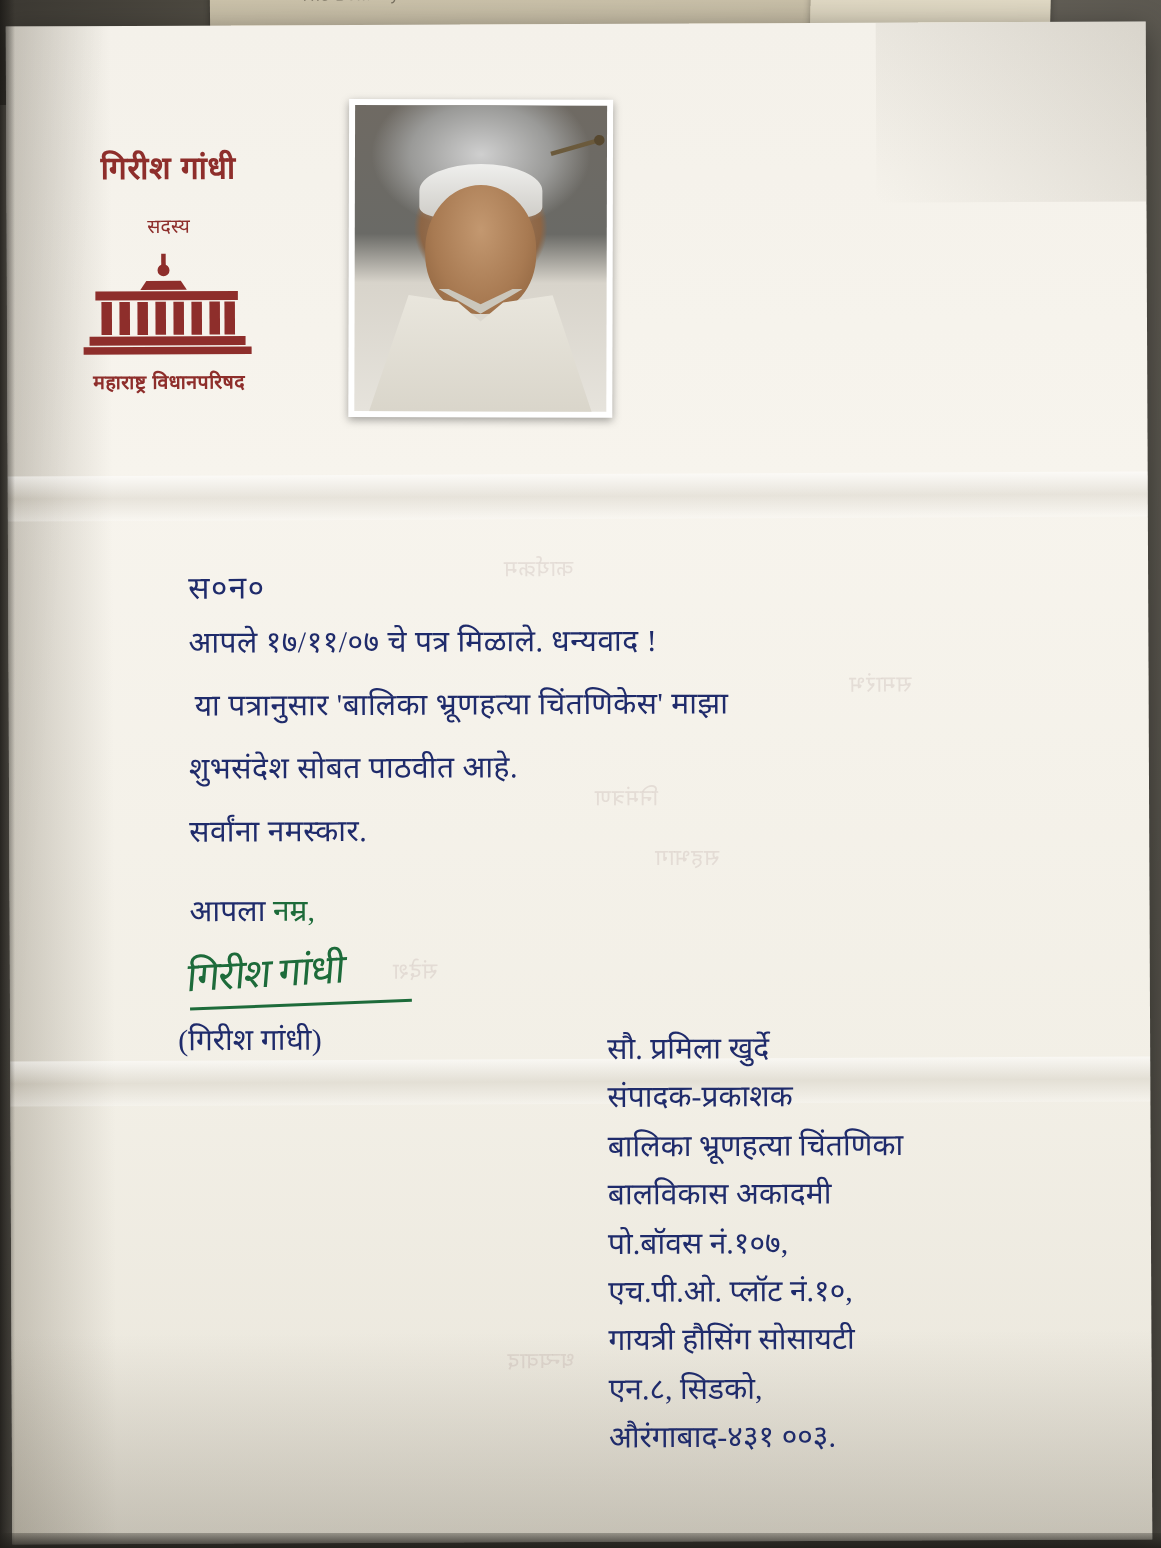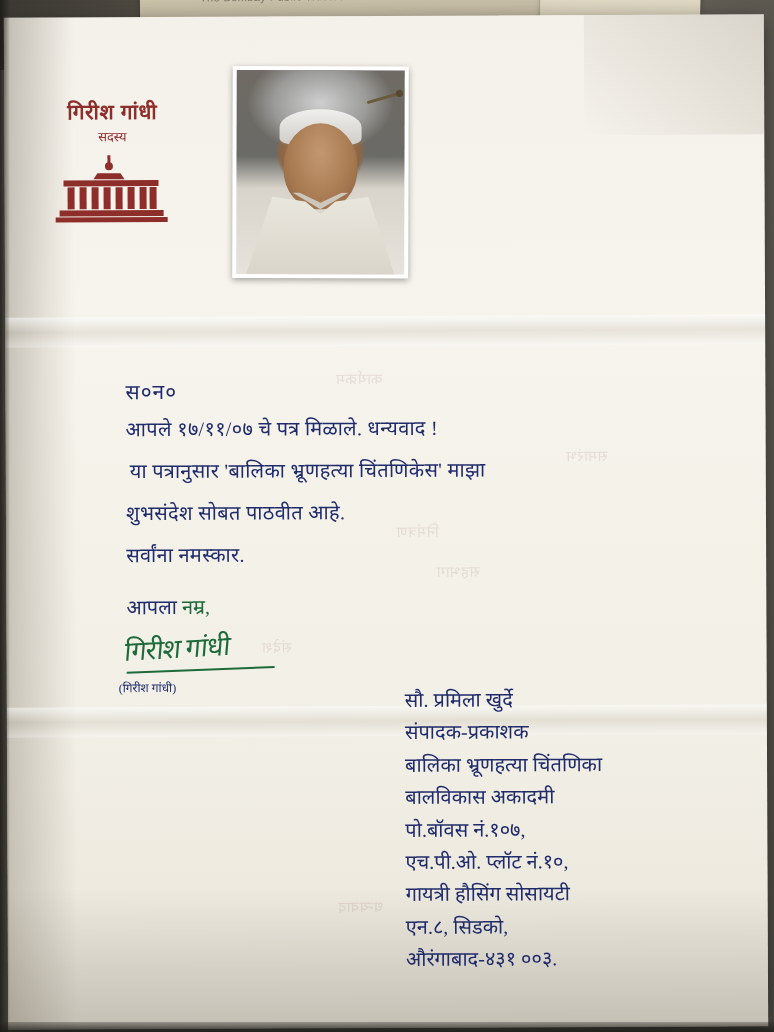--- a/index.html
+++ b/index.html
@@ -100,21 +100,21 @@
   
   .lh-left {
     position: absolute; left: 18px; top: 80px; width: 180px;
     text-align: center;
     color: #8d2f2c;
   }
   .lh-name {
     font-size: 21px; font-weight: 700; letter-spacing: .5px;
     color: #8e2e2b;
   }
-  .lh-role { font-size: 13px; margin-top: 2px; color: #8e2e2b; text-align: center; }
+  .lh-role { font-size: 13px; margin-top: 16px; color: #8e2e2b; text-align: center; }
   .lh-emblem { margin: 8px auto 4px; width: 118px; height: 74px; position: relative; }
   .lh-caption { font-size: 13px; font-weight: 700; color: #8e2e2b; letter-spacing: .3px;}
   
   .photo-wrap {
     position: absolute; left: 228px; top: 50px; width: 176px; height: 212px;
     background: #fff;
     padding: 4px;
     box-shadow: 0 2px 6px rgba(0,0,0,.35);
     transform: rotate(0.4deg);
   }
@@ -191,21 +191,21 @@
     font-family: "Liberation Serif", serif;
     transform: rotate(-3deg) skewX(-8deg);
     letter-spacing: -1px;
   }
   .signature-underline {
     position: absolute; left: 120px; top: 652px; width: 148px; height: 2px;
     background: #1d6b3a; transform: rotate(-2deg);
   }
   .signer-name {
     position: absolute; left: 112px; top: 662px;
-    font-size: 12px; color: #1f2b6b;
+    font-size: 20px; color: #1f2b6b;
   }
   
   .recipient {
     position: absolute; left: 398px; top: 668px; width: 340px;
     color: #1f2b6b;
     font-family: "Liberation Serif", serif;
     font-size: 20px;
     line-height: 1.62;
   }
   .recipient div { white-space: nowrap; }
@@ -268,20 +268,21 @@
               <rect x="62" y="34" width="7" height="22"></rect>
               <rect x="74" y="34" width="7" height="22"></rect>
               <rect x="86" y="34" width="7" height="22"></rect>
               <rect x="96" y="34" width="7" height="22"></rect>
             </g>
             <rect x="6" y="57" width="104" height="6"></rect>
             <rect x="2" y="64" width="112" height="5"></rect>
           </g>
         </svg>
       </div>
+      <div class="lh-caption">महाराष्ट्र विधानपरिषद</div>
     </div>
 
     <div class="photo-wrap">
       <div class="photo">
         <div class="hair"></div>
         <div class="face"></div>
         <div class="shirt"></div>
         <div class="collar"></div>
       </div>
       <div class="photo-pin"></div>

